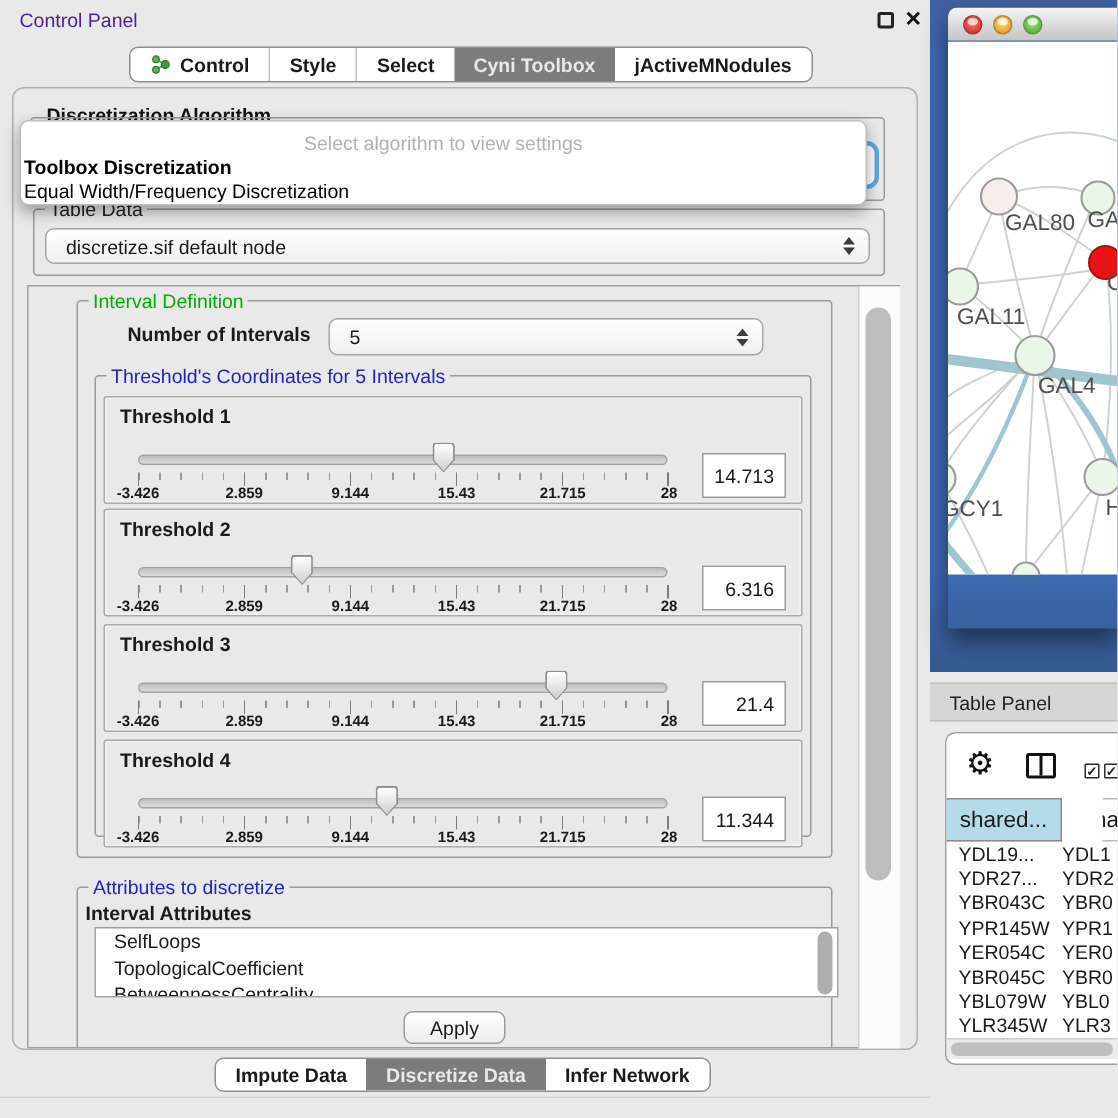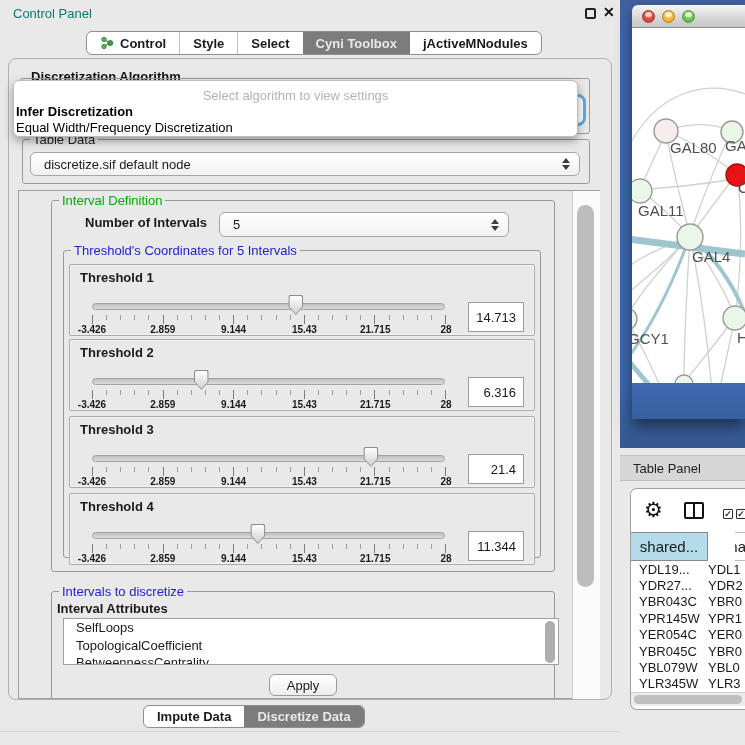--- a/index.html
+++ b/index.html
@@ -2,21 +2,21 @@
 <html><head>
 <meta charset="utf-8">
 <style>
   * { margin:0; padding:0; box-sizing:border-box; }
   html,body { width:745px; height:745px; overflow:hidden; }
   body { font-family:"Liberation Sans", sans-serif; background:#e9e9e9; position:relative; color:#1a1a1a; }
   .abs { position:absolute; }
 
   
   #cp-titlebar { left:0; top:0; width:620px; height:26px; background:#e9e9e9; }
-  #cp-title { left:13px; top:6px; font-size:13px; color:#0f766e; }
+  #cp-title { left:13px; top:6px; font-size:13px; color:#4c1d95; }
   #float-icon { left:585px; top:8px; width:11px; height:11px; border:2px solid #222; border-radius:2px; }
   #close-icon { left:603px; top:4px; font-size:14px; font-weight:bold; color:#111; }
 
   
   #top-tabs { left:86px; top:31px; height:24px; display:flex; background:#fff; border:1px solid #8f8f8f; border-radius:6px; overflow:hidden; font-size:13px; font-weight:bold; }
   .tabseg { display:flex; align-items:center; padding:0 13px; color:#1a1a1a; white-space:nowrap; }
   .tabseg.sep { border-left:1px solid #c4c4c4; }
   .tabseg.sel { background:#7c7c7c; color:#e9e9e9; }
   #net-icon { width:14px; height:14px; margin-right:6px; }
 
@@ -158,21 +158,21 @@
 </div>
 
 <div class="abs" id="outer-panel"></div>
 
 <div class="abs grouplabel" id="disc-label">Discretization Algorithm</div>
 <div class="groupbox" id="disc-group"></div>
 <div class="abs" id="disc-combo-focus"></div>
 
 <div class="abs" id="algo-popup">
   <div class="abs" id="algo-placeholder">Select algorithm to view settings</div>
-  <div class="abs" id="algo-opt1">Infer Discretization</div>
+  <div class="abs" id="algo-opt1">Toolbox Discretization</div>
   <div class="abs" id="algo-opt2">Equal Width/Frequency Discretization</div>
 </div>
 
 <div class="groupbox" id="tabledata-group"></div>
 <div class="abs grouplabel" id="tabledata-label">Table Data</div>
 <div class="combo" id="tabledata-combo">
   <span>discretize.sif default node</span>
   <span class="stepper">
       <span class="up"></span>
       <span class="dn"></span>
@@ -262,41 +262,44 @@
         <span class="tl1">2.859</span>
         <span class="tl2">9.144</span>
         <span class="tl3">15.43</span>
         <span class="tl4">21.715</span>
         <span class="tl5">28</span>
     </div>
     <div class="tval">11.344</div>
   </div>
 
   <div class="groupbox" id="attr-group"></div>
-  <div class="abs grouplabel" id="attr-label" style="color:#2222cc">Intervals to discretize</div>
+  <div class="abs grouplabel" id="attr-label" style="color:#2222cc">Attributes to discretize</div>
   <div class="abs" id="numattr-label">Interval Attributes</div>
   <div class="abs" id="attr-list">
     <div class="litem">SelfLoops</div>
     <div class="litem">TopologicalCoefficient</div>
     <div class="litem">BetweennessCentrality</div>
     <div id="attr-scroll"></div>
   </div>
 
   <div class="abs" id="apply-btn">Apply</div>
 </div>
 
 <div class="abs" id="vscroll-gutter"></div>
 <div class="abs" id="vscroll-thumb"></div>
 
 <div class="abs" id="bottom-tabs">
   <div class="tabseg">
       <span>Impute Data</span>
     </div>
   <div class="tabseg sel">
       <span>Discretize Data</span>
+    </div>
+  <div class="tabseg">
+      <span>Infer Network</span>
     </div>
 </div>
 <div class="abs" id="bottom-strip-line"></div>
 
 <div class="abs" id="desktop-blue"></div>
 <div class="abs" id="mac-window">
   <div class="abs" id="mac-titlebar">
     <div class="tlight" id="tl-red"></div>
     <div class="tlight" id="tl-yellow"></div>
     <div class="tlight" id="tl-green"></div>

